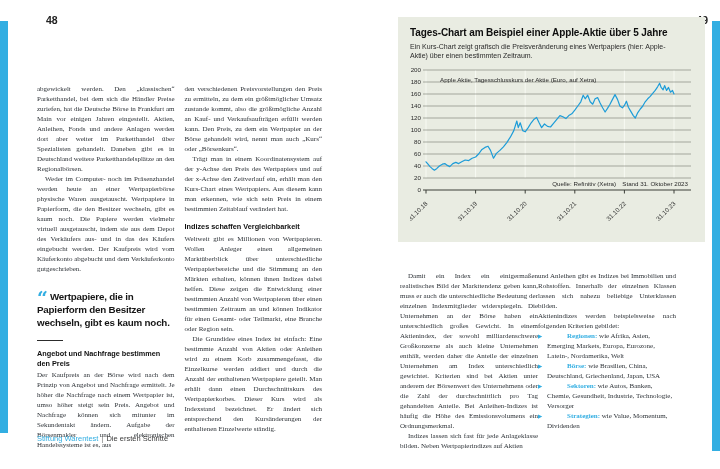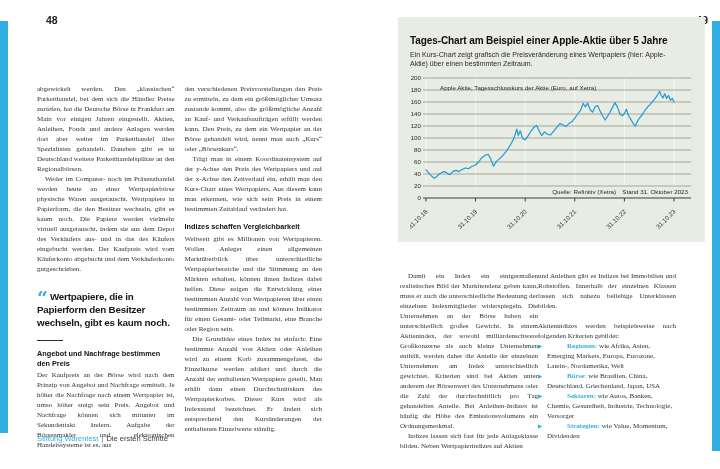--- a/index.html
+++ b/index.html
@@ -16,39 +16,39 @@
   .pn.r{right:12px;}
 
   
   .cols{position:absolute;display:flex;}
   .cols.left-page{left:37px;top:84px;width:285px;gap:10px;}
   .cols.right-page{left:400px;top:271px;width:285px;gap:0;}
   .col{width:138px;font:7px/10px "Liberation Serif",serif;text-align:justify;
        color:#2e3338;hyphens:auto;-webkit-hyphens:auto;}
   .col p{margin:0;}
   .col p.ind{text-indent:8px;}
-  .col p.sp{margin-top:10px;}
+  .col p.sp{}
 
   .subhead{font:bold 7.3px/9.5px "Liberation Sans",sans-serif;color:#101010;
            text-align:left;margin:8px 0 2px;}
 
   .pullquote{margin-top:16px;text-align:left;font:bold 9.8px/13px "Liberation Sans",sans-serif;
              letter-spacing:-0.2px;color:#161616;}
   .pq-icon{color:var(--accent);font:bold 19px/8px "DejaVu Serif",serif;
            vertical-align:-5px;margin-right:3px;letter-spacing:-1px;}
   .pq-rule{width:26px;border:0;border-top:1px solid #2c2c2c;margin:11px 0 0 0;}
 
   .footer{position:absolute;left:37px;top:434px;font:7.5px/10px "Liberation Sans",sans-serif;}
   .footer .brand{color:var(--accent);font-weight:normal;}
   .footer .sep{color:#777;margin:0 3px;}
   .footer .chapter{color:#3a3a3a;}
 
   
   .infobox{position:absolute;left:398px;top:17px;width:307px;height:225px;
-           background:var(--boxbg);box-sizing:border-box;padding:15px 12px 6px;}
+           background:var(--boxbg);box-sizing:border-box;padding:7px 12px 6px;}
   .box-title{font:bold 10px/13px "Liberation Sans",sans-serif;color:#0e0e0e;
              letter-spacing:-0.1px;margin:2px 0 3px;}
   .box-sub{font:7px/9px "Liberation Sans",sans-serif;color:#2a2a2a;width:272px;margin:0 0 4px;}
   .chart-wrap{margin-top:1px;}
 
   
   ul.blist{list-style:none;margin:0;padding:0;text-align:left;}
   ul.blist li{position:relative;padding-left:9px;margin:0;}
   .b-arrow{position:absolute;left:0;top:0;color:var(--accent);
            font:5.5px/10px "DejaVu Sans",sans-serif;}

